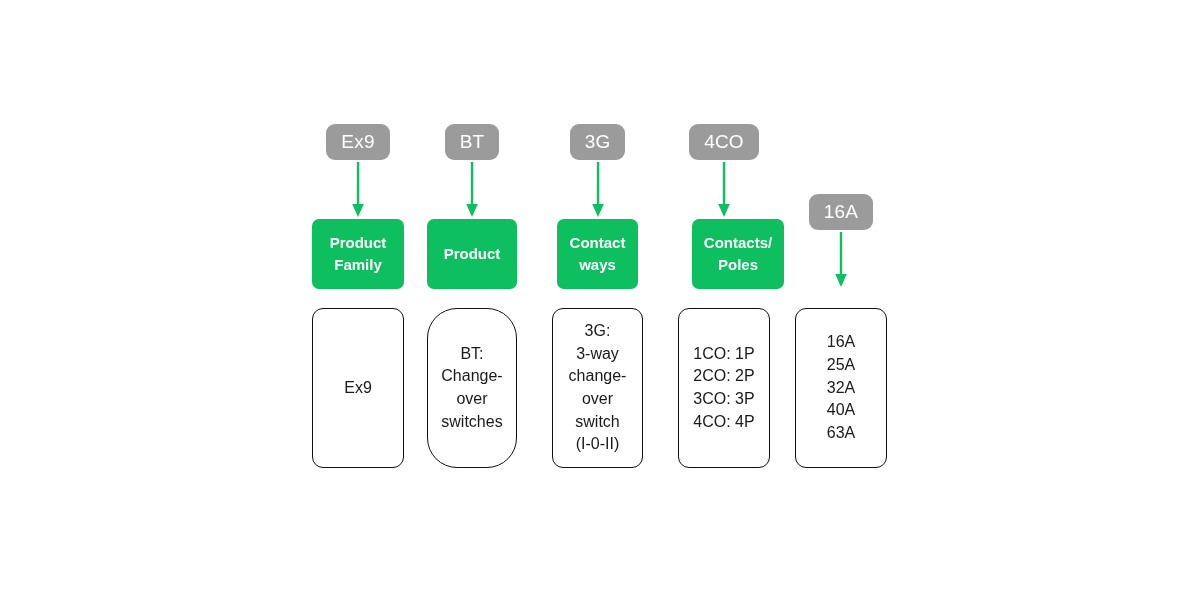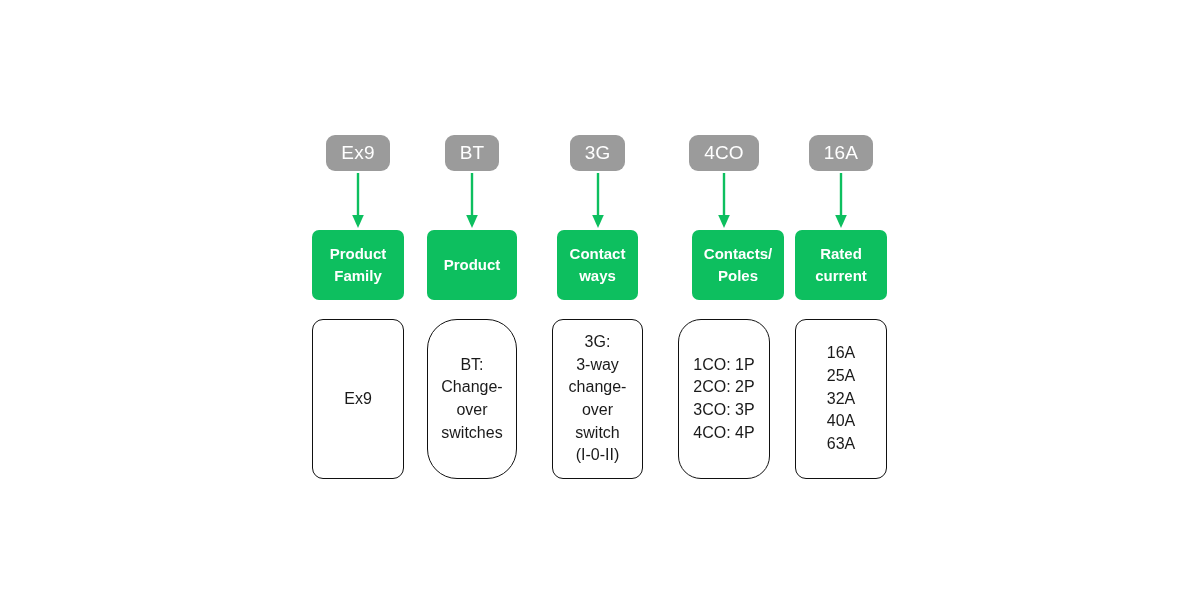--- a/index.html
+++ b/index.html
@@ -17,21 +17,21 @@
   #diagram {
     position: relative;
     width: 1200px;
     height: 600px;
   }
 
   
   .columns {
     position: absolute;
     left: 312px;
-    top: 135px;
+    top: 124px;
     display: flex;
     align-items: flex-end;
   }
   .column {
     display: flex;
     flex-direction: column;
     align-items: center;
   }
 
   
@@ -191,42 +191,36 @@
             <polygon points="8,55 2.2,42 13.8,42" fill="#0dbf5f"></polygon>
           </svg>
         </div>
         <div class="label-box" style="width: 92px; margin-left: 28px;">
           <div>
             <div class="desc-line">Contacts/</div>
             <div class="desc-line">Poles</div>
           </div>
         </div>
         <div class="desc-gap"></div>
-        <div class="desc-box" style="width: 92px; border-radius: 23px;">
+        <div class="desc-box" style="width: 92px;">
           <div class="desc-inner listed">
             <div class="desc-line">1CO: 1P</div>
             <div class="desc-line">2CO: 2P</div>
             <div class="desc-line">3CO: 3P</div>
             <div class="desc-line">4CO: 4P</div>
           </div>
         </div>
       </div>
       <div class="column" style="width: 92px;">
         <div class="code-pill">16A</div>
         <div class="arrow">
           <svg width="16" height="55" viewBox="0 0 16 55">
             <line x1="8" y1="0" x2="8" y2="42" stroke="#0dbf5f" stroke-width="2.4"></line>
             <polygon points="8,55 2.2,42 13.8,42" fill="#0dbf5f"></polygon>
           </svg>
-        </div>
-        <div class="label-box" style="width: 92px;">
-          <div>
-            <div class="desc-line">Rated</div>
-            <div class="desc-line">current</div>
-          </div>
         </div>
         <div class="desc-gap"></div>
         <div class="desc-box" style="width: 92px;">
           <div class="desc-inner listed">
             <div class="desc-line">16A</div>
             <div class="desc-line">25A</div>
             <div class="desc-line">32A</div>
             <div class="desc-line">40A</div>
             <div class="desc-line">63A</div>
           </div>

